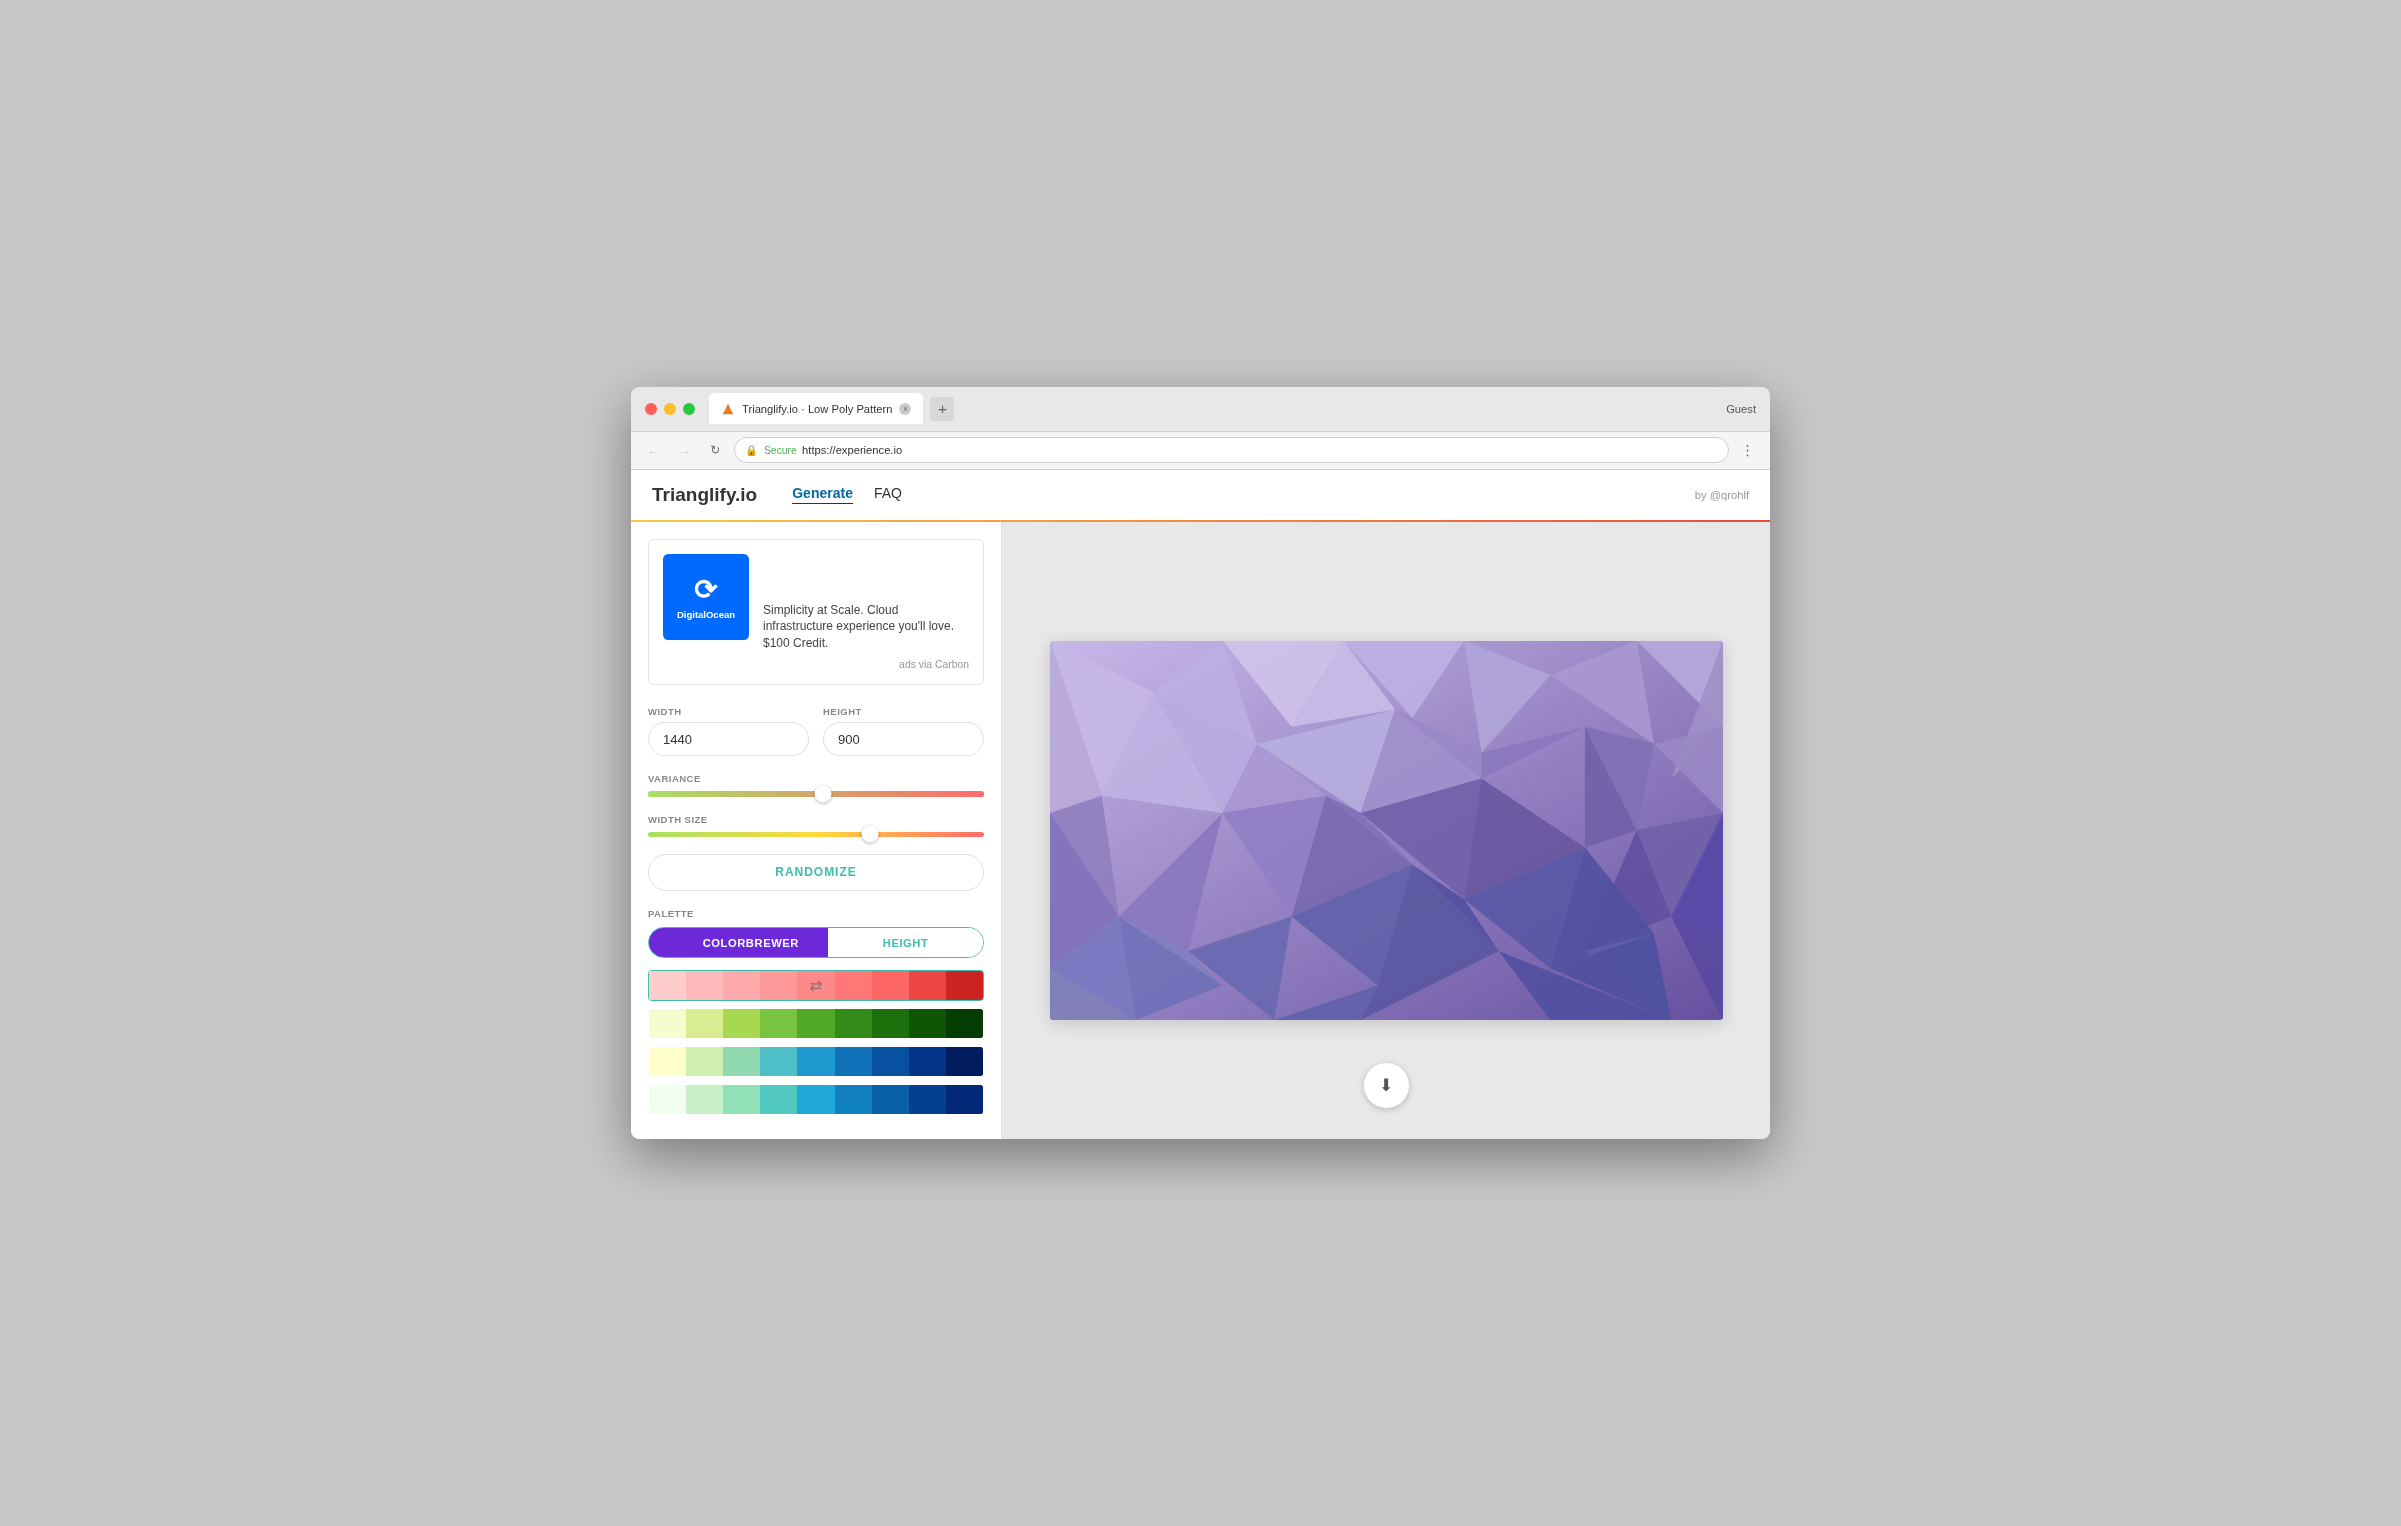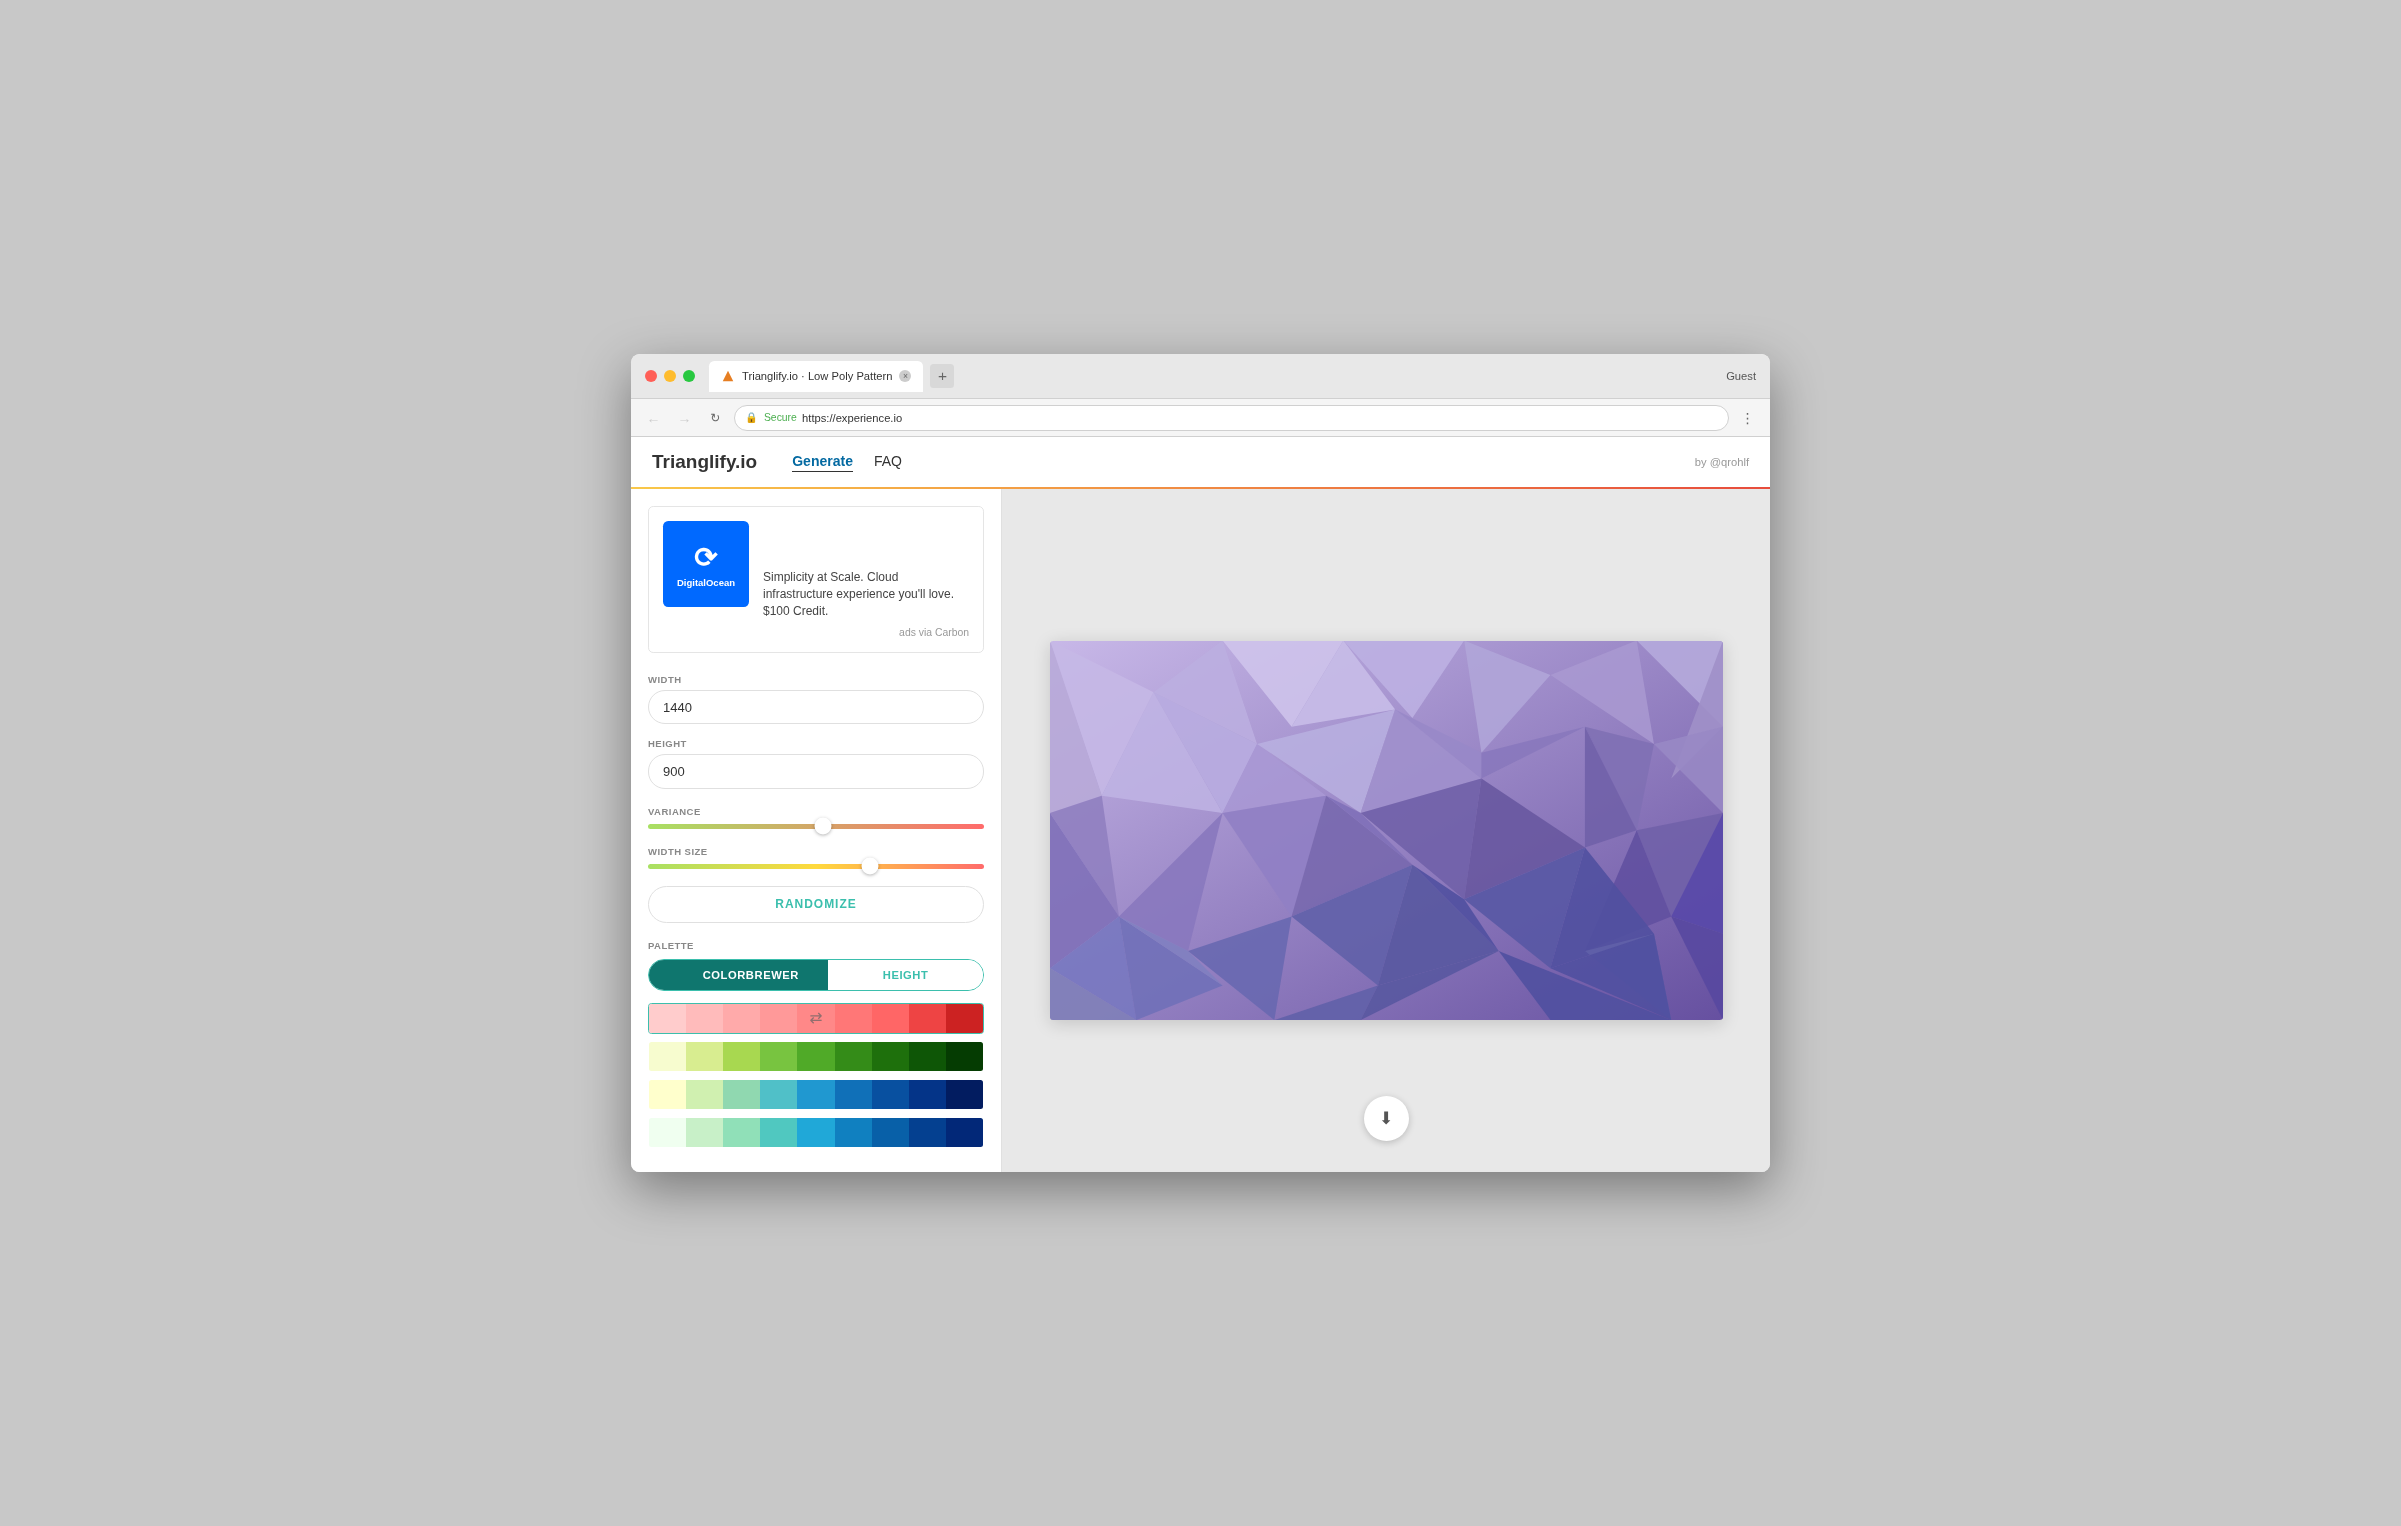--- a/index.html
+++ b/index.html
@@ -252,21 +252,20 @@
     .ad-attribution {
       font-size: 10.4px;
       color: #999;
       text-align: right;
     }
     
     .form-row {
       display: flex;
       gap: 14px;
       margin-bottom: 17px;
-      flex-direction: column;
     }
     .form-group {
       flex: 1;
     }
     .form-label {
       font-size: 9.5px;
       font-weight: 600;
       color: #888;
       letter-spacing: 0.05em;
       margin-bottom: 5.2px;
@@ -342,21 +341,21 @@
     .palette-tab {
       flex: 1;
       padding: 8.6px;
       font-size: 11.2px;
       font-weight: 600;
       letter-spacing: 0.05em;
       text-align: center;
       cursor: pointer;
     }
     .palette-tab.active {
-      background: #0f766e;
+      background: #6d28d9;
       color: white;
       padding-left: 33px;
     }
     .palette-tab.inactive {
       background: white;
       color: #3bbfad;
     }
     
     .color-palette-row {
       display: flex;

